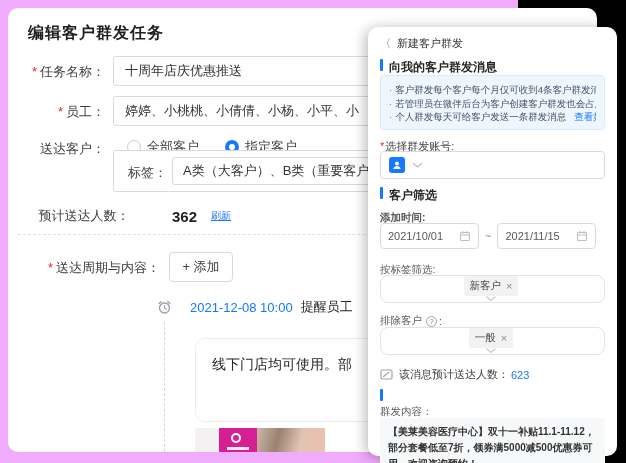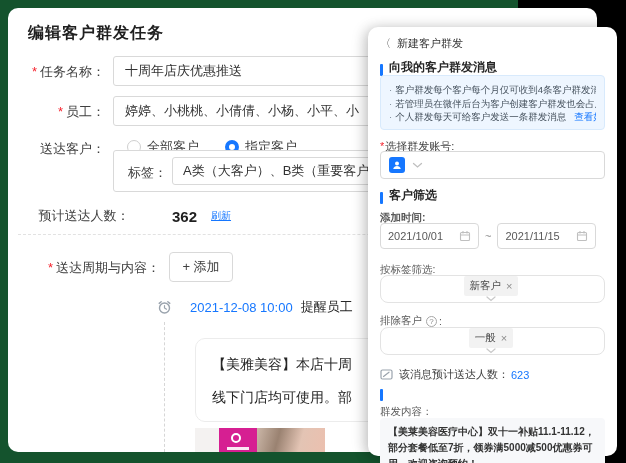--- a/index.html
+++ b/index.html
@@ -1,17 +1,17 @@
 <!DOCTYPE html>
 <html><head>
 <meta charset="utf-8">
 <style>
   * { margin:0; padding:0; box-sizing:border-box; }
   html,body { width:626px; height:463px; background:#000; font-family:"Liberation Sans", sans-serif; overflow:hidden; }
-  .stage { position:relative; width:518px; height:463px; background:#14532d; }
+  .stage { position:relative; width:518px; height:463px; background:#f0abfc; }
 
   
   .main-card { position:absolute; left:8px; top:8px; width:589px; height:444px; background:#fff; border-radius:10px; overflow:hidden; }
   .page-title { position:absolute; left:20px; top:15px; font-size:16px; font-weight:bold; color:#1f1f1f; letter-spacing:1px; }
   .lbl { position:absolute; width:152px; text-align:right; font-size:13px; color:#404040; }
   .lbl .star { color:#f5222d; margin-right:3px; }
   .w95 { width:97px; }
   .tinput { position:absolute; left:105px; width:420px; height:30px; border:1px solid #d9d9d9; border-radius:3px; background:#fff; font-size:13px; color:#333; line-height:28px; padding-left:11px; white-space:nowrap; overflow:hidden; }
   .radio-row { position:absolute; left:119px; top:130px; display:flex; align-items:center; font-size:13px; color:#404040; }
   .radio { width:14px; height:14px; border-radius:50%; border:1px solid #cfcfcf; background:#fff; margin-right:6px; position:relative; }
@@ -38,21 +38,21 @@
   .thumb .t-logo .ring { position:absolute; left:12px; top:5px; width:10px; height:10px; border:2px solid #fff; border-radius:50%; }
   .thumb .t-logo .bar { position:absolute; left:8px; top:19px; width:22px; height:3px; background:#fff; opacity:.9; }
   .thumb .t-photo { flex:1; background:linear-gradient(105deg,#cbb7a8 0%,#9a8271 30%,#e3c4b4 60%,#edbfae 100%); }
 
   
   .panel { position:absolute; left:368px; top:27px; width:249px; height:429px; background:#fff; border-radius:10px; box-shadow:0 3px 14px rgba(0,0,0,.22), -5px 0 14px rgba(0,0,0,.10); }
   .p-abs { position:absolute; left:12px; right:12px; }
   .back-row { top:9px; display:flex; align-items:center; cursor:pointer; }
   .back-row .chev { font-size:11px; color:#595959; margin-right:6px; }
   .back-row .btxt { font-size:11px; color:#333; }
-  .sec { display:flex; align-items:flex-end; }
+  .sec { display:flex; align-items:flex-start; }
   .sec .bar { width:3px; height:12px; background:#1677ff; border-radius:1px; margin-right:6px; }
   .sec .stxt { font-size:12px; font-weight:bold; color:#262626; }
   .sec1 { top:32px; } .sec2 { top:160px; } .sec3 { top:362px; }
   .tips { top:48px; height:55px; background:#eef6ff; border:1px solid #d8eafc; border-radius:4px; padding:7px 8px 0 8px; }
   .tips .tline { font-size:9.5px; line-height:13.5px; color:#46525e; white-space:nowrap; overflow:hidden; }
   .tips .dot { color:#7e8b98; margin-right:3px; }
   .tips .tlink { color:#1677ff; margin-left:8px; cursor:pointer; }
   .p-lab { font-size:11px; color:#404040; }
   .p-lab .star { color:#f5222d; margin-right:1px; }
   .acc-lab { top:112px; }
@@ -126,21 +126,20 @@
         <circle cx="7.5" cy="8" r="5" fill="none" stroke="#9aa3ad" stroke-width="1.4"></circle>
         <path d="M7.5 5.5V8l2 1.2" fill="none" stroke="#9aa3ad" stroke-width="1.2" stroke-linecap="round"></path>
         <path d="M2.2 3.4l2-1.7M12.8 3.4l-2-1.7" stroke="#9aa3ad" stroke-width="1.4" stroke-linecap="round"></path>
       </svg>
       <span class="time">2021-12-08 10:00</span>
       <span class="who">提醒员工</span>
     </div>
     <div class="vline"></div>
 
     <div class="bubble">
-      <div>【美雅美容】本店十周</div>
       <div>线下门店均可使用。部</div>
     </div>
 
     <div class="thumb">
       <div class="t-white"></div>
       <div class="t-logo">
         <div class="ring"></div>
         <div class="bar"></div>
       </div>
       <div class="t-photo"></div>

